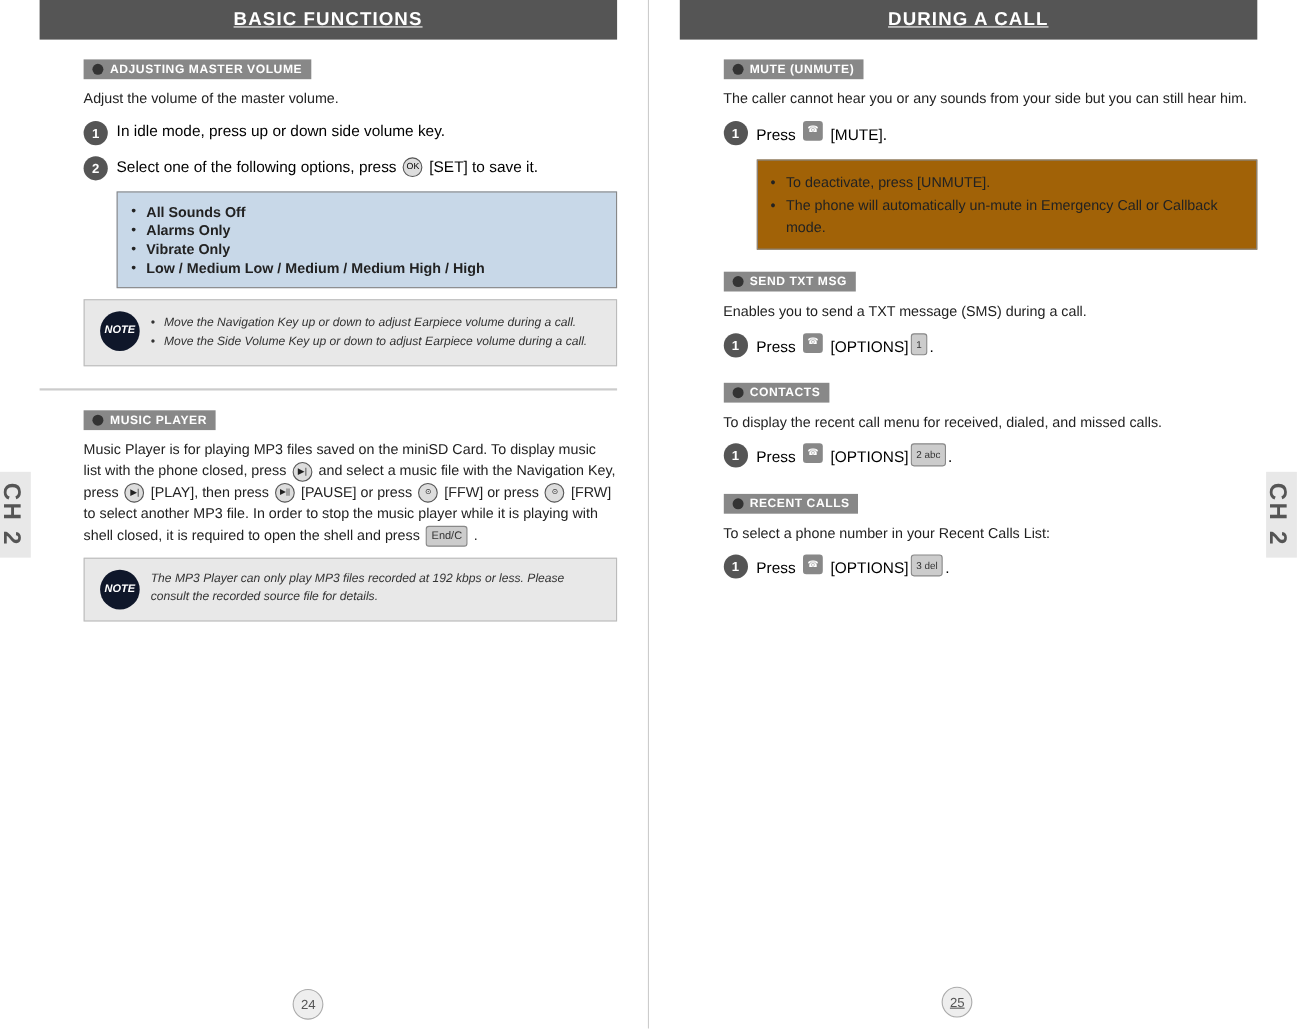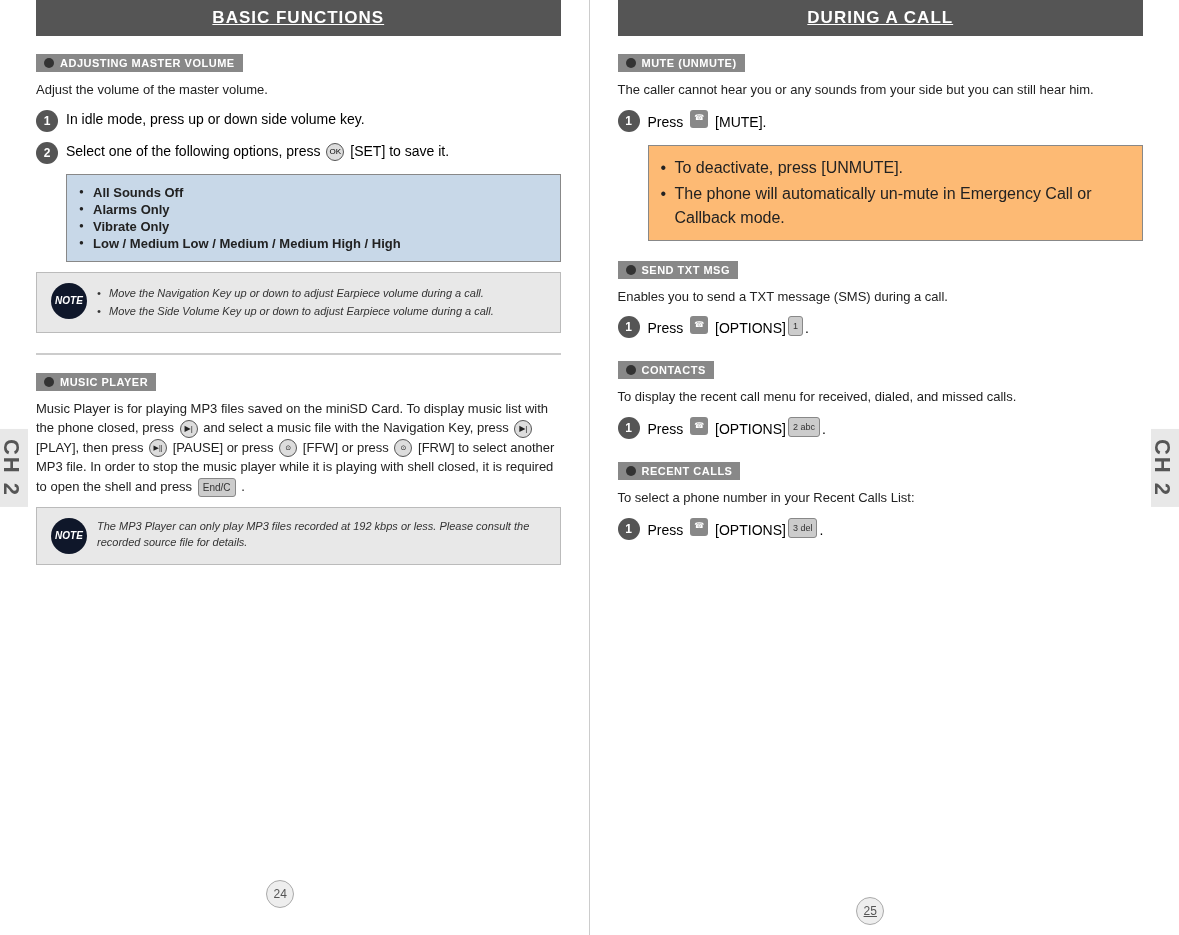--- a/index.html
+++ b/index.html
@@ -188,36 +188,37 @@
 
     .note-text ul li::before {
       content: "•";
       position: absolute;
       left: 0;
     }
 
     
     .subsection {
       margin-bottom: 20px;
+      margin-left: 40px;
     }
 
     .subsection-desc {
       font-size: 13px;
       line-height: 1.5;
       margin-bottom: 10px;
       color: #222;
     }
 
     
     .info-box {
-      background: #fdba74;
+      background: #a16207;
       border: 1px solid #888;
       padding: 8px 12px;
       margin: 8px 0 8px 30px;
-      font-size: 16px;
+      font-size: 13px;
       color: #222;
       line-height: 1.5;
     }
 
     .info-box ul {
       list-style: none;
       padding: 0;
     }
 
     .info-box ul li {
@@ -384,21 +385,21 @@
         <span>.</span>
       </p>
 
       <div class="note-box">
         <div class="note-icon">NOTE</div>
         <div class="note-text">The MP3 Player can only play MP3 files recorded at 192 kbps or less. Please consult the recorded source file for details.</div>
       </div>
     </div>
   </div>
 
-  <div class="page-number page-num-left" style="bottom:27px; left:calc(50% - 14px);">24</div>
+  <div class="page-number page-num-left" style="bottom:8px; left:calc(50% - 14px);">24</div>
 </div>
 
 <div class="page-half">
   <div class="chapter-label right">
     <span>CH 2</span>
   </div>
   <div class="content-area" style="margin-right: 36px;">
     <div class="section-header">DURING A CALL</div>
 
     <div class="subsection">

